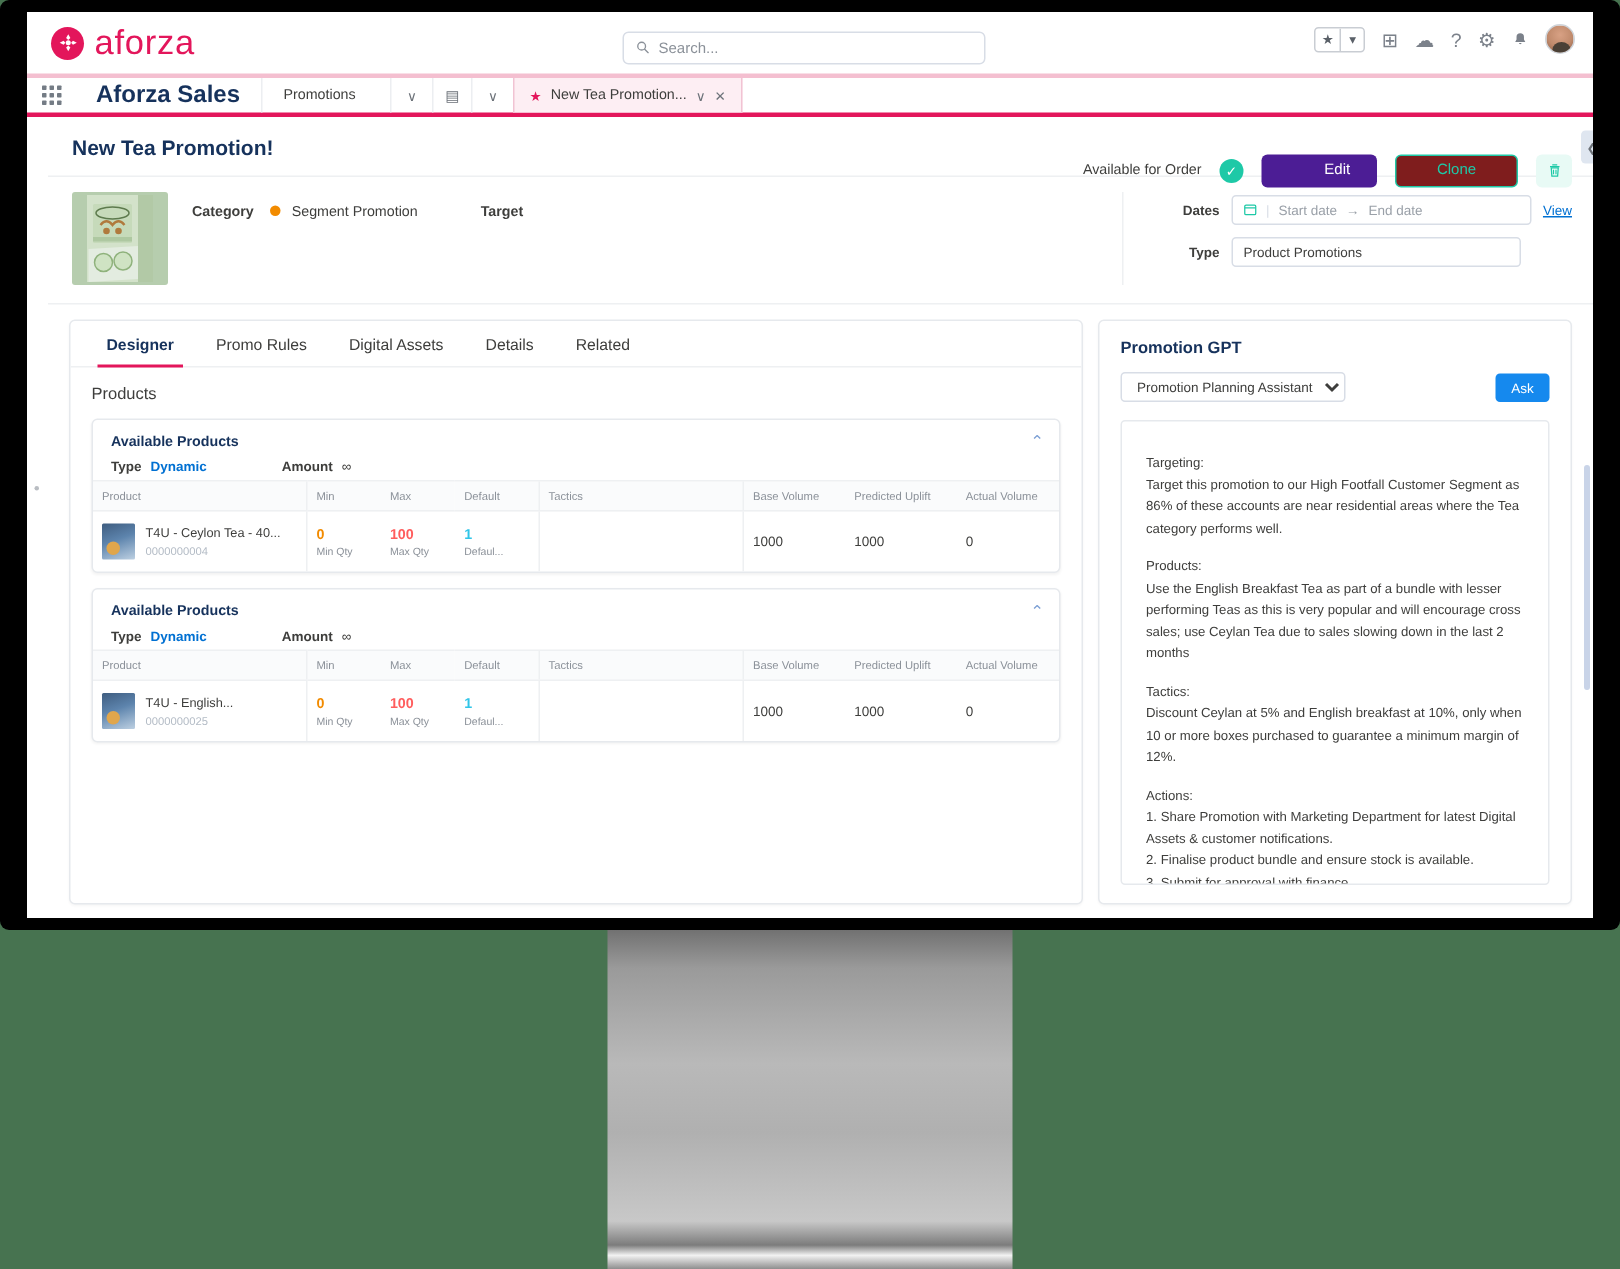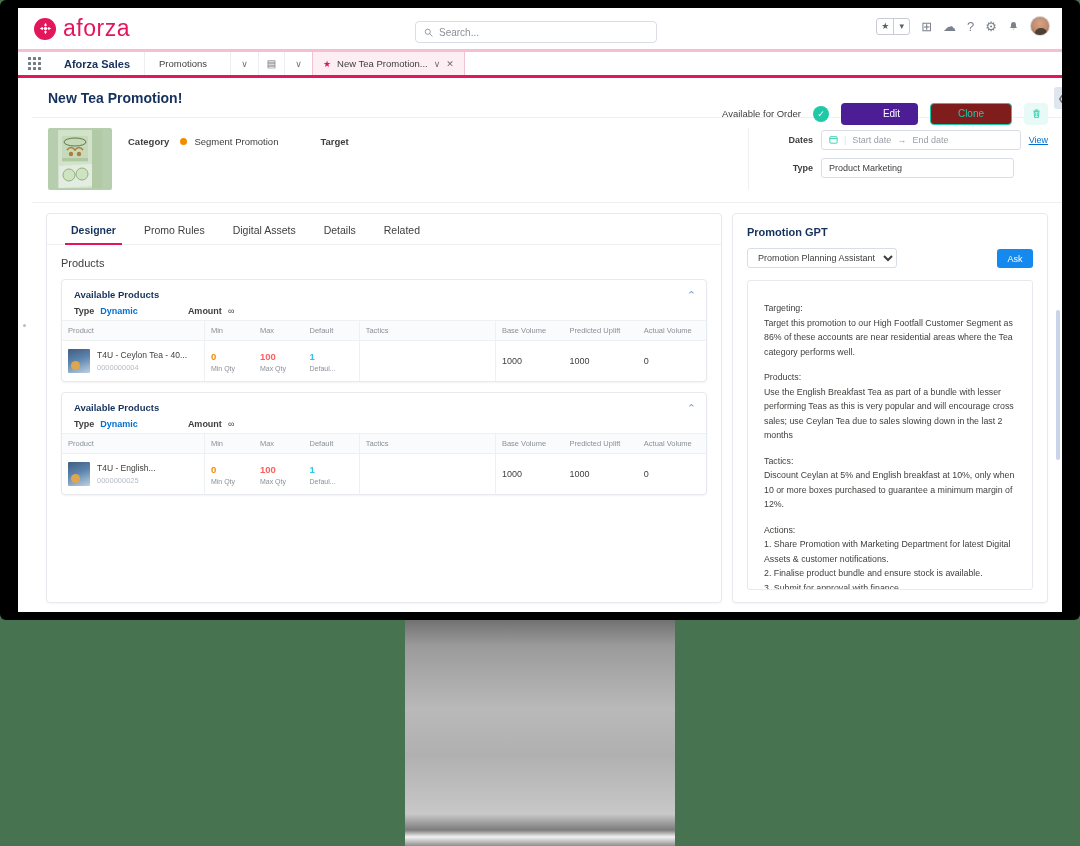--- a/index.html
+++ b/index.html
@@ -77,21 +77,21 @@
   .appbar {
     height: 26px; background: #fff; display:flex; align-items:stretch;
     border-bottom: 3px solid #e3165b; position:relative;
   }
   .waffle {
     width: 32px; display:flex; align-items:center; justify-content:center; cursor:pointer;
   }
   .waffle-grid { display:grid; grid-template-columns: repeat(3,3px); gap:2px; }
   .waffle-grid i { width:3px;height:3px;background:#747c85;border-radius:0.5px;display:block; }
   .appname {
-    display:flex;align-items:center;padding:0 14px;font-size:11px;color:#16325c;font-weight:600;
+    display:flex;align-items:center;padding:0 14px;font-size:16px;color:#16325c;font-weight:600;
   }
   .navtab {
     display:flex;align-items:center;padding:0 14px;font-size:9.5px;color:#3e3e3c;
     border-left:1px solid #eceef1; cursor:pointer; min-width:86px;
   }
   .navcaret {
     display:flex;align-items:center;justify-content:center;width:28px;
     border-left:1px solid #eceef1;color:#6b7178;font-size:9px;cursor:pointer;
   }
   .navicon {
@@ -405,21 +405,21 @@
               <span class="seper">|</span>
               <span class="ph">Start date</span>
               <span class="ph">→</span>
               <span class="ph">End date</span>
             </span>
             <span class="viewlink">View</span>
           </div>
           <div class="frow" style="padding-right:34px;">
             <span class="flab">Type</span>
             <span class="fctl">
-              <span>Product Marketing</span>
+              <span>Product Promotions</span>
             </span>
           </div>
         </div>
       </div>
 
       <div class="content">
 
         <div class="card-left">
           <div class="tabs">
             <div class="tab active">Designer</div>

